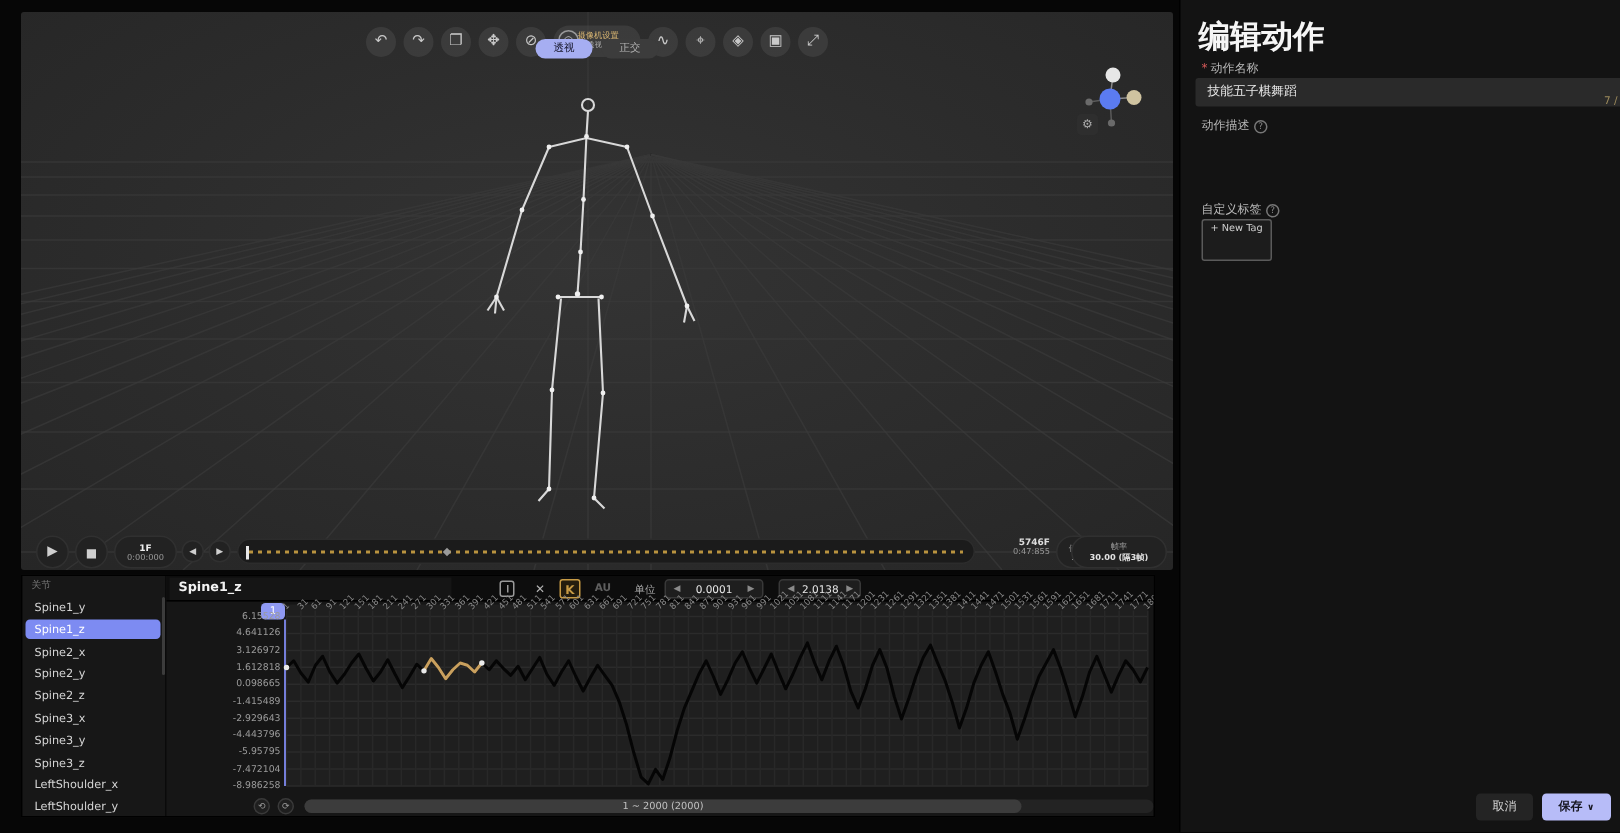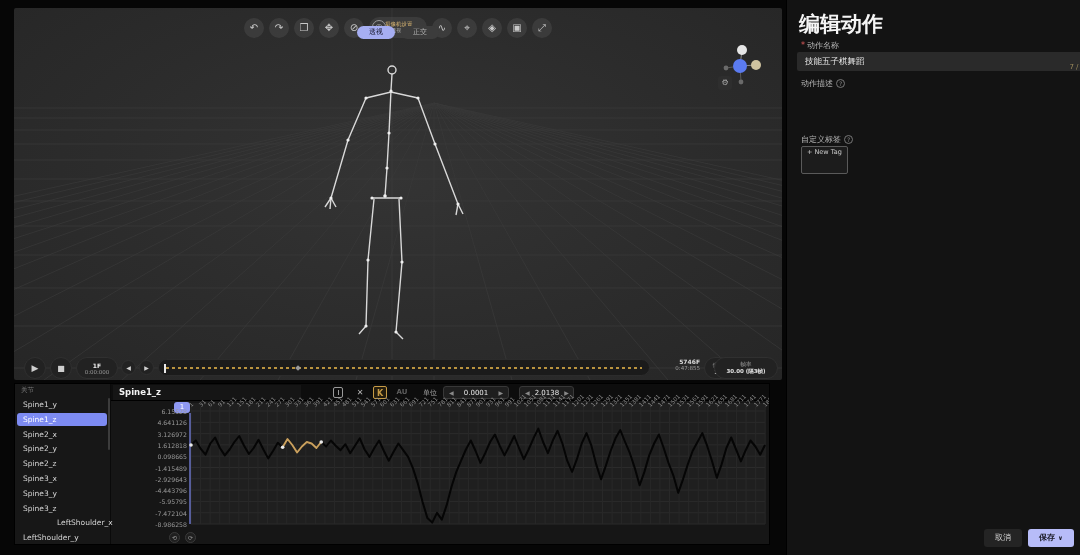--- a/index.html
+++ b/index.html
@@ -257,21 +257,21 @@
       <div id="chan-head">关节</div>
       <div id="chan-scrollbar"></div>
     <div class="chan-item" style="top: 14px;">Spine1_y</div>
         <div class="chan-item sel" style="top: 28.8px;">Spine1_z</div>
         <div class="chan-item" style="top: 43.6px;">Spine2_x</div>
         <div class="chan-item" style="top: 58.4px;">Spine2_y</div>
         <div class="chan-item" style="top: 73.2px;">Spine2_z</div>
         <div class="chan-item" style="top: 88px;">Spine3_x</div>
         <div class="chan-item" style="top: 102.8px;">Spine3_y</div>
         <div class="chan-item" style="top: 117.6px;">Spine3_z</div>
-        <div class="chan-item" style="top: 132.4px; margin-left: 34px;">LeftShoulder_x</div>
+        <div class="chan-item" style="top: 132.4px;">LeftShoulder_x</div>
         <div class="chan-item" style="top: 147.2px;">LeftShoulder_y</div>
       </div>
 
     <div id="ce-header">
       <div id="ce-title-bg"></div>
       <div id="ce-title">Spine1_z</div>
       <div id="ce-ic-frame" class="ce-ic">
           <i></i>
         </div>
       <div id="ce-ic-close2" class="ce-ic">✕</div>
@@ -445,20 +445,23 @@
         <div class="xtick" style="left: 616.92px; top: 1px;">1681</div>
         <div class="xtick" style="left: 626.49px; top: 1px;">1711</div>
         <div class="xtick" style="left: 636.06px; top: 1px;">1741</div>
         <div class="xtick" style="left: 645.63px; top: 1px;">1771</div>
         <div class="xtick" style="left: 655.2px; top: 1px;">1801</div>
       </div>
 
     <div id="ce-bottom">
       <div id="cb-a" class="cb-circ">⟲</div>
       <div id="cb-b" class="cb-circ">⟳</div>
+      <div id="cb-track">
+        <div id="cb-thumb">1 ~ 2000 (2000)</div>
+      </div>
     </div>
   </div>
 
   <div id="edit-panel" class="abs">
     <div id="ep-title">编辑动作</div>
 
     <div id="ep-name-label" class="ep-label">
       <span class="req">*</span><span>动作名称</span>
     </div>
     <div id="ep-name" class="ep-field">

